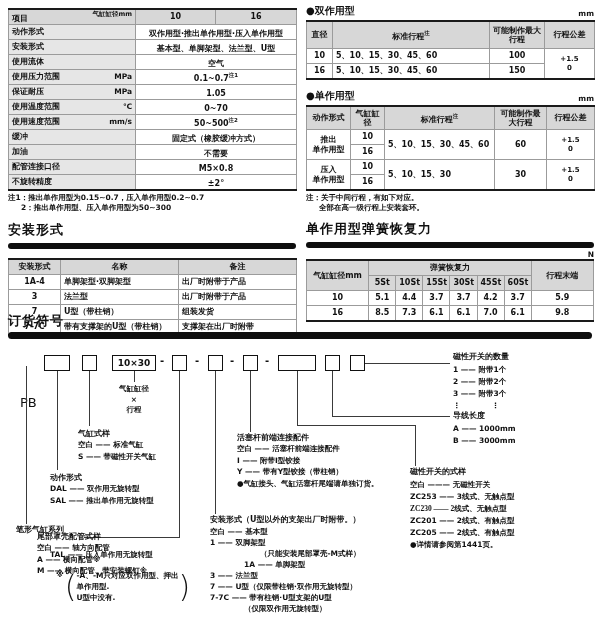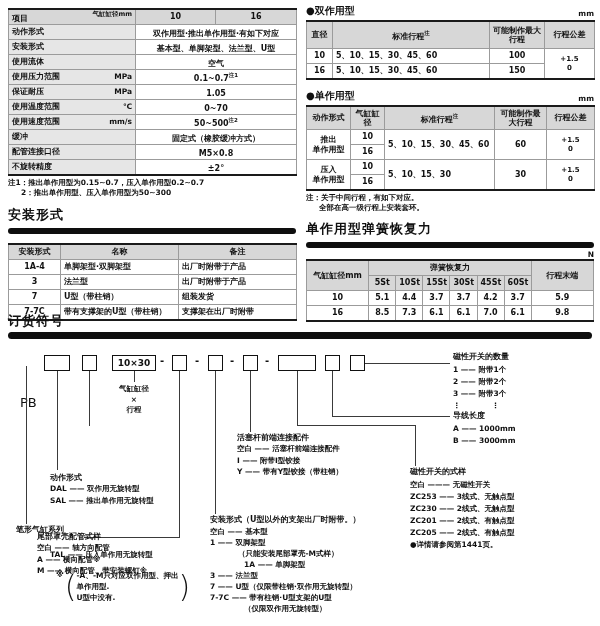--- a/index.html
+++ b/index.html
@@ -69,21 +69,21 @@
       <th>10</th>
       <th>16</th>
     </tr>
     <tr>
           <td class="lbl">
             <span class="lbl-flex">
               <span>动作形式</span>
               <span class="unit"></span>
             </span>
           </td>
-          <td class="val" colspan="2"><span>双作用型·推出单作用型·有如下对应</span><sup></sup></td>
+          <td class="val" colspan="2"><span>双作用型·推出单作用型·压入单作用型</span><sup></sup></td>
         </tr>
     <tr>
           <td class="lbl">
             <span class="lbl-flex">
               <span>安装形式</span>
               <span class="unit"></span>
             </span>
           </td>
           <td class="val" colspan="2"><span>基本型、单脚架型、法兰型、U型</span><sup></sup></td>
         </tr>
@@ -133,20 +133,29 @@
           <td class="val" colspan="2"><span>50~500</span><sup>注2</sup></td>
         </tr>
     <tr>
           <td class="lbl">
             <span class="lbl-flex">
               <span>缓冲</span>
               <span class="unit"></span>
             </span>
           </td>
           <td class="val" colspan="2"><span>固定式（橡胶缓冲方式）</span><sup></sup></td>
+        </tr>
+    <tr>
+          <td class="lbl">
+            <span class="lbl-flex">
+              <span>加油</span>
+              <span class="unit"></span>
+            </span>
+          </td>
+          <td class="val" colspan="2"><span>不需要</span><sup></sup></td>
         </tr>
     <tr>
           <td class="lbl">
             <span class="lbl-flex">
               <span>配管连接口径</span>
               <span class="unit"></span>
             </span>
           </td>
           <td class="val" colspan="2"><span>M5×0.8</span><sup></sup></td>
         </tr>
@@ -411,33 +420,39 @@
   <div class="co" style="left:453px;top:66px;">
     <div class="co-t">导线长度</div>
     <div class="co-i" style="line-height:12px;margin-top:2px;">A —— 1000mm</div>
     <div class="co-i" style="line-height:12px;">B —— 3000mm</div>
   </div>
 
   <div class="co" style="left:410px;top:122px;">
     <div class="co-t">磁性开关的式样</div>
     <div class="co-i" style="line-height:12px;margin-top:2px;">空白 ——— 无磁性开关</div>
     <div class="co-i" style="line-height:12px;">ZC253 —— 3线式、无触点型</div>
-    <div class="co-i" style="line-height:12px;">ZC230 —— 2线式、无触点型</div>
+    <div class="co-i" style="line-height:12px;font-family:Liberation Serif, serif;">ZC230 —— 2线式、无触点型</div>
     <div class="co-i" style="line-height:12px;">ZC201 —— 2线式、有触点型</div>
     <div class="co-i" style="line-height:12px;">ZC205 —— 2线式、有触点型</div>
     <div class="co-i" style="line-height:12px;">●详情请参阅第1441页。</div>
   </div>
 
   <div class="co" style="left:237px;top:88px;">
     <div class="co-t">活塞杆前端连接配件</div>
     <div class="co-i">空白 —— 活塞杆前端连接配件</div>
     <div class="co-i">I —— 附带I型铰接</div>
     <div class="co-i">Y —— 带有Y型铰接（带柱销）</div>
-  </div>
-
+    <div class="co-i">●气缸接头、气缸活塞杆尾端请单独订货。</div>
+  </div>
+
+  <div class="co" style="left:78px;top:84px;">
+    <div class="co-t">气缸式样</div>
+    <div class="co-i" style="line-height:12px;">空白 —— 标准气缸</div>
+    <div class="co-i" style="line-height:12px;">S —— 带磁性开关气缸</div>
+  </div>
 
   <div class="co" style="left:50px;top:128px;">
     <div class="co-t">动作形式</div>
     <div class="co-i" style="line-height:12px;">DAL —— 双作用无旋转型</div>
     <div class="co-i" style="line-height:12px;">SAL —— 推出单作用无旋转型</div>
     <div class="co-i" style="line-height:12px;margin-top:42px;">TAL —— 压入单作用无旋转型</div>
   </div>
 
   <div class="co" style="left:16px;top:180px;">
     <div class="co-t">笔形气缸系列</div>
@@ -457,20 +472,20 @@
       <div>单作用型.</div>
       <div>U型中没有.</div>
     </div>
     <span class="bigp">)</span>
   </div>
 
   <div class="co" style="left:210px;top:170px;">
     <div class="co-t">安装形式（U型以外的支架出厂时附带。）</div>
     <div class="co-i" style="line-height:11px;margin-top:1px;">空白 —— 基本型</div>
     <div class="co-i" style="line-height:11px;">1 —— 双脚架型</div>
-    <div class="co-i" style="line-height:11px;padding-left:28px;">（只能安装尾部罩壳-M式样）</div>
+    <div class="co-i" style="line-height:11px;padding-left:28px;text-align:right;">（只能安装尾部罩壳-M式样）</div>
     <div class="co-i" style="line-height:11px;margin-left:34px;">1A —— 单脚架型</div>
     <div class="co-i" style="line-height:11px;">3 —— 法兰型</div>
     <div class="co-i" style="line-height:11px;">7 —— U型（仅限带柱销·双作用无旋转型）</div>
     <div class="co-i" style="line-height:11px;">7-7C —— 带有柱销·U型支架的U型</div>
     <div class="co-i" style="line-height:11px;padding-left:34px;">（仅限双作用无旋转型）</div>
   </div>
 </div>
 
 </body></html>

